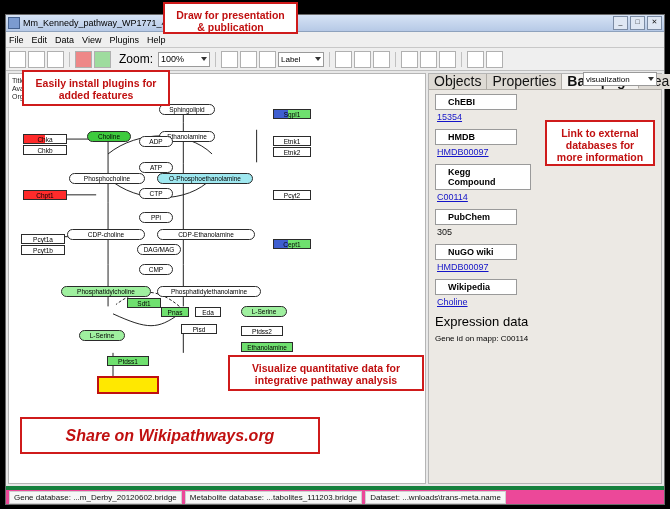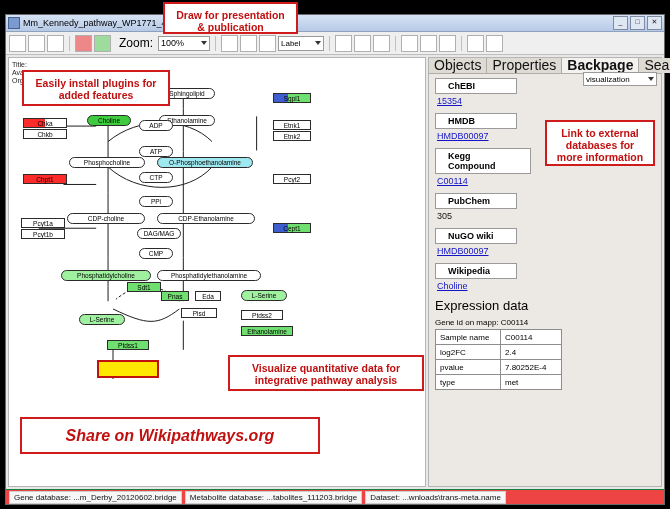--- a/index.html
+++ b/index.html
@@ -80,21 +80,21 @@
   .linkv{color:#1414c8;text-decoration:underline;font-size:9px;margin:0 0 7px 2px;display:block;}
   .plainv{font-size:9px;margin:0 0 7px 2px;display:block;color:#111;}
   .exprhdr{font-weight:normal;font-size:13px;margin:0 0 5px 0;}
   .geneid{font-size:8px;margin-bottom:2px;}
   table.expr{border-collapse:collapse;font-size:8px;}
   table.expr td{border:1px solid #8d8d8d;background:#fff;padding:1px 4px;height:12px;}
   table.expr td.k{width:56px;}
   table.expr td.v{width:52px;}
   
   .statusbar{
-    height:14px;background:#ef4444;border-top:1px solid #15803d;
+    height:14px;background:#ec4899;border-top:4px solid #15803d;
     display:flex;align-items:center;font-size:8px;padding-left:3px;color:#111;
   }
   .statusbar .cell{border:1px solid #cfcfcf;background:#f6f6f6;padding:0 4px;height:11px;line-height:11px;margin-right:3px;}
   
   .node{position:absolute;box-sizing:border-box;font-size:6.5px;text-align:center;color:#000;
         display:flex;align-items:center;justify-content:center;line-height:7px;}
   .met{border:1px solid #2b2b2b;background:#fff;border-radius:7px;height:11px;}
   .met.green{background:#3ecb3e;}
   .met.lgreen{background:#9ff09f;}
   .met.cyan{background:#9fe8f0;}
@@ -125,20 +125,28 @@
   <div class="titlebar">
     <span class="tico"></span>
     <span class="ttext">Mm_Kennedy_pathway_WP1771_45176.gpml</span>
     <span class="winbtns">
       <span class="winbtn">_</span>
       <span class="winbtn">□</span>
       <span class="winbtn">✕</span>
     </span>
   </div>
 
+  <div class="menubar">
+    <span>File</span>
+    <span>Edit</span>
+    <span>Data</span>
+    <span>View</span>
+    <span>Plugins</span>
+    <span>Help</span>
+  </div>
 
   <div class="toolbar">
     <span class="tbtn sq"></span>
     <span class="tbtn sq"></span>
     <span class="tbtn sq"></span>
     <span class="tsep"></span>
     <span class="tbtn red"></span>
     <span class="tbtn green"></span>
     <span class="zoomlbl">Zoom:</span>
     <span class="zoomsel">
@@ -277,40 +285,20 @@
 
         <div class="fieldhdr">Wikipedia</div>
         <a class="linkv">Choline</a>
 
         <div class="exprhdr">Expression data</div>
         <div class="geneid">
           <span>Gene id on mapp:</span>
           <span>C00114</span>
         </div>
 
-        <table class="expr">
-          <tbody>
-              <tr>
-            <td class="k">Sample name</td>
-            <td class="v">C00114</td>
-          </tr>
-          <tr>
-            <td class="k">log2FC</td>
-            <td class="v">2.4</td>
-          </tr>
-          <tr>
-            <td class="k">pvalue</td>
-            <td class="v">7.80252E-4</td>
-          </tr>
-          <tr>
-            <td class="k">type</td>
-            <td class="v">met</td>
-          </tr>
-        </tbody>
-          </table>
       </div>
     </div>
   </div>
 
   <div class="statusbar">
     <span class="cell">Gene database: ...m_Derby_20120602.bridge</span>
     <span class="cell">Metabolite database: ...tabolites_111203.bridge</span>
     <span class="cell">Dataset: ...wnloads\trans-meta.name</span>
   </div>
 </div>

